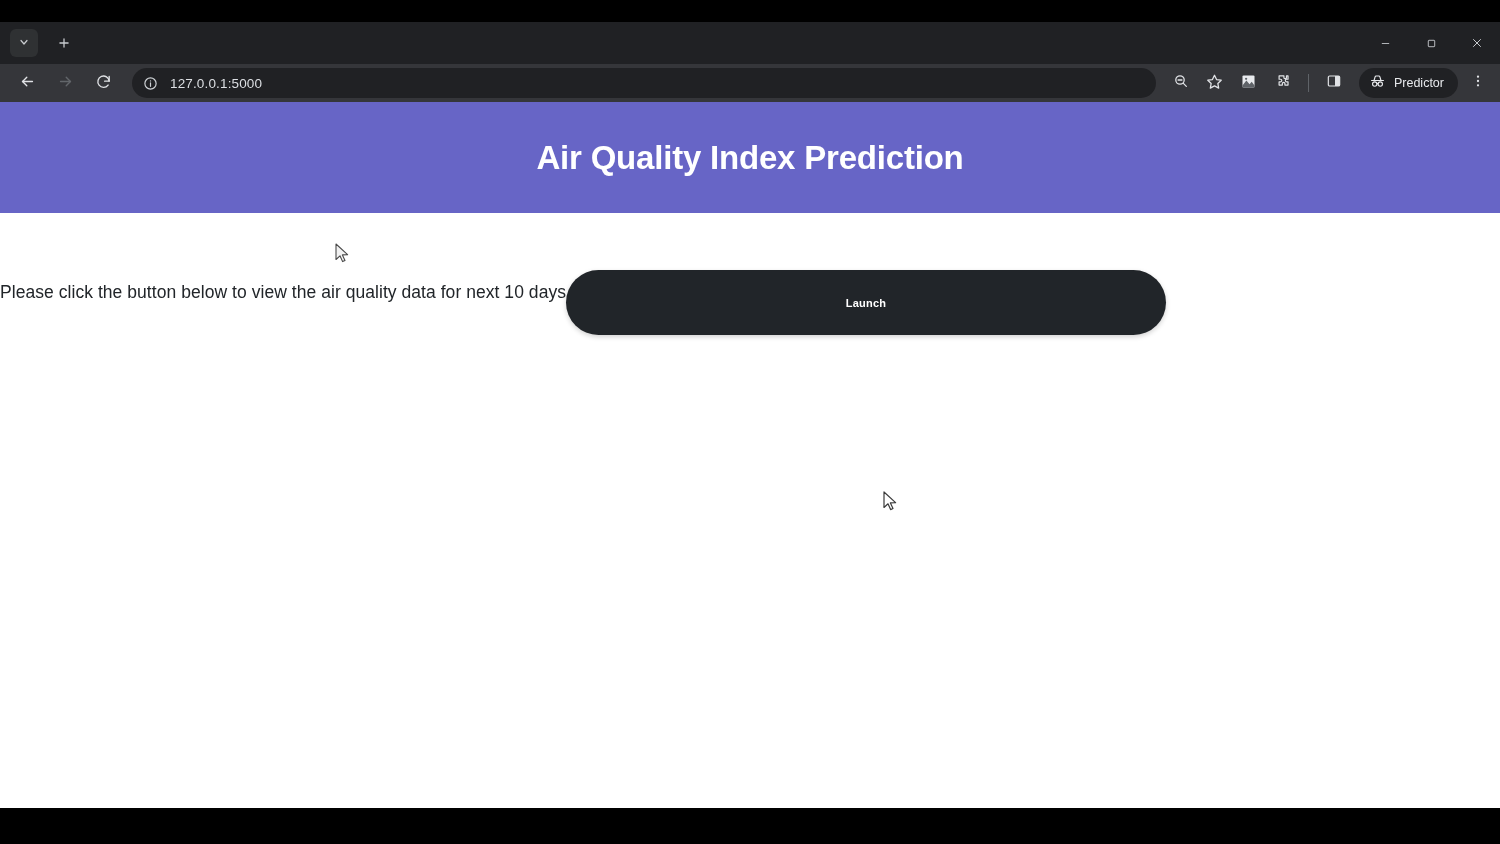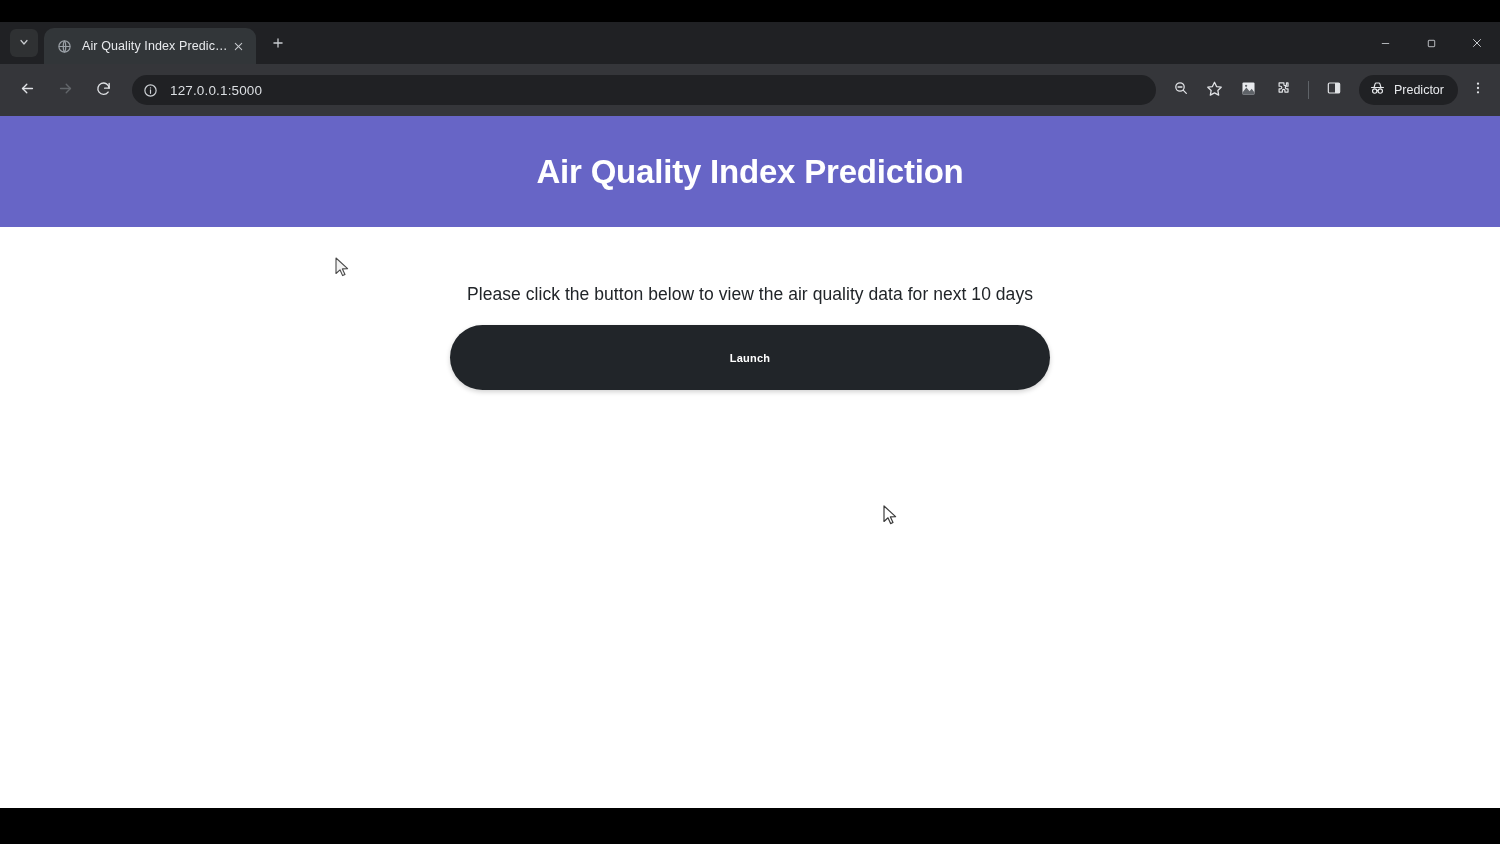--- a/index.html
+++ b/index.html
@@ -129,21 +129,21 @@
   .win-btn {
     width: 46px; height: 42px;
     display: flex;
     align-items: center;
     justify-content: center;
     cursor: pointer;
   }
 
   
   .toolbar {
-    height: 52px;
+    height: 38px;
     background: #35363a;
     display: flex;
     align-items: center;
     padding: 0 8px;
     flex: 0 0 auto;
     text-align: center;
   }
 
   .nav-btn {
     width: 32px; height: 32px;
@@ -255,21 +255,21 @@
   .page-title {
     color: #ffffff;
     font-size: 33px;
     font-weight: bold;
     letter-spacing: -0.2px;
   }
 
   .page-body {
     padding-top: 57px;
     display: flex;
-    flex-direction: column;
+    flex-direction: row;
     align-items: center;
   }
 
   .instruction {
     color: #212529;
     font-size: 17.5px;
     letter-spacing: 0.05px;
     margin-bottom: 20px;
   }
 
@@ -308,35 +308,20 @@
     <div class="tabstrip">
 
       <div class="tab-search-btn">
         <span>
           <svg width="12" height="12" viewBox="0 0 24 24" fill="none" stroke="#c8cbcf" stroke-width="2.4" stroke-linecap="round" stroke-linejoin="round">
             <polyline points="6 9 12 16 18 9"></polyline>
           </svg>
         </span>
       </div>
 
-      <div class="tab">
-        <span class="tab-favicon">
-          <svg width="15" height="15" viewBox="0 0 24 24" fill="none" stroke="#9aa0a6" stroke-width="1.9">
-            <circle cx="12" cy="12" r="9"></circle>
-            <path d="M3 12h18M12 3c2.6 2.6 2.6 15.4 0 18M12 3c-2.6 2.6-2.6 15.4 0 18"></path>
-          </svg>
-        </span>
-        <span class="tab-title">Air Quality Index Predictor</span>
-        <span class="tab-close">
-          <svg width="11" height="11" viewBox="0 0 24 24" fill="none" stroke="#c8cbcf" stroke-width="2.2" stroke-linecap="round">
-            <line x1="5" y1="5" x2="19" y2="19"></line>
-            <line x1="19" y1="5" x2="5" y2="19"></line>
-          </svg>
-        </span>
-      </div>
 
       <div class="new-tab-btn">
         <span>
           <svg width="14" height="14" viewBox="0 0 24 24" fill="none" stroke="#c8cbcf" stroke-width="2.2" stroke-linecap="round">
             <line x1="12" y1="5" x2="12" y2="19"></line>
             <line x1="5" y1="12" x2="19" y2="12"></line>
           </svg>
         </span>
       </div>
 

